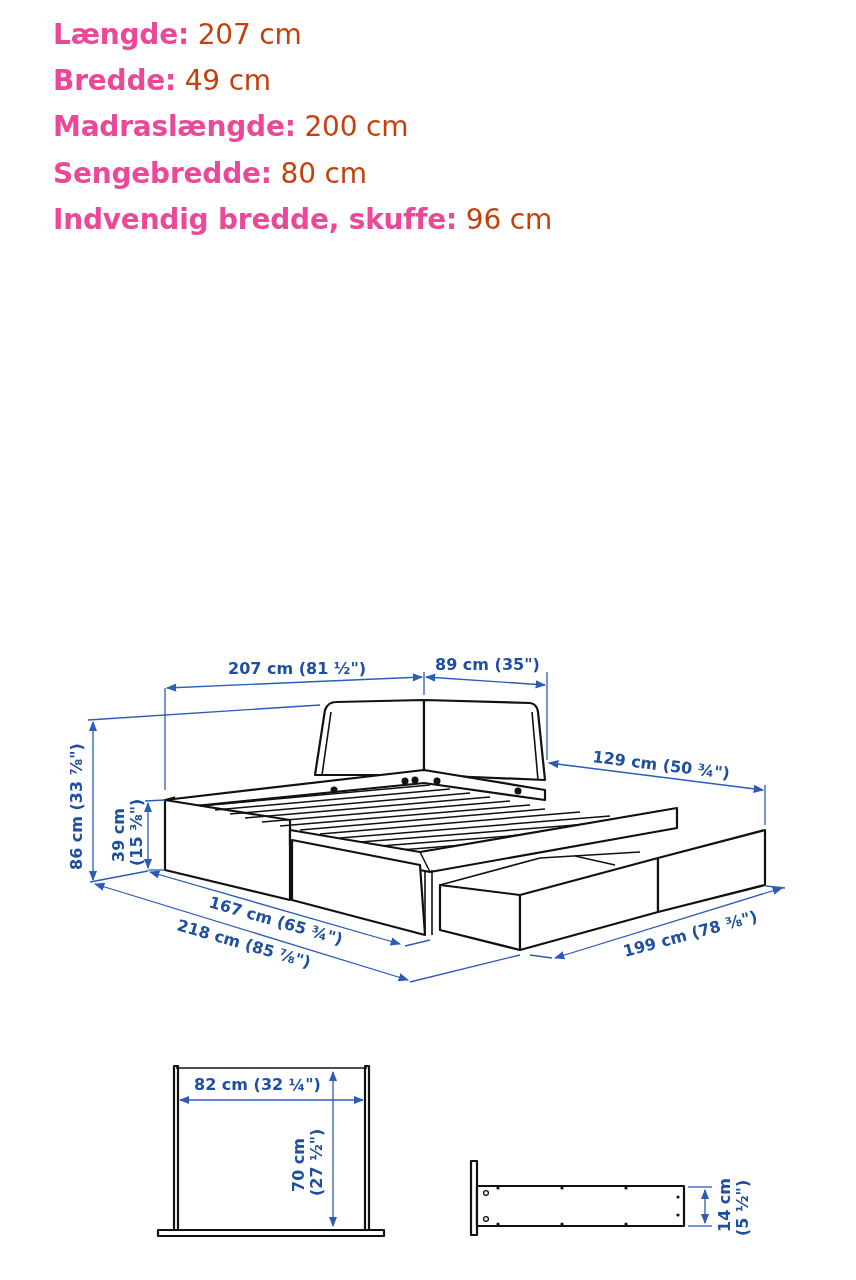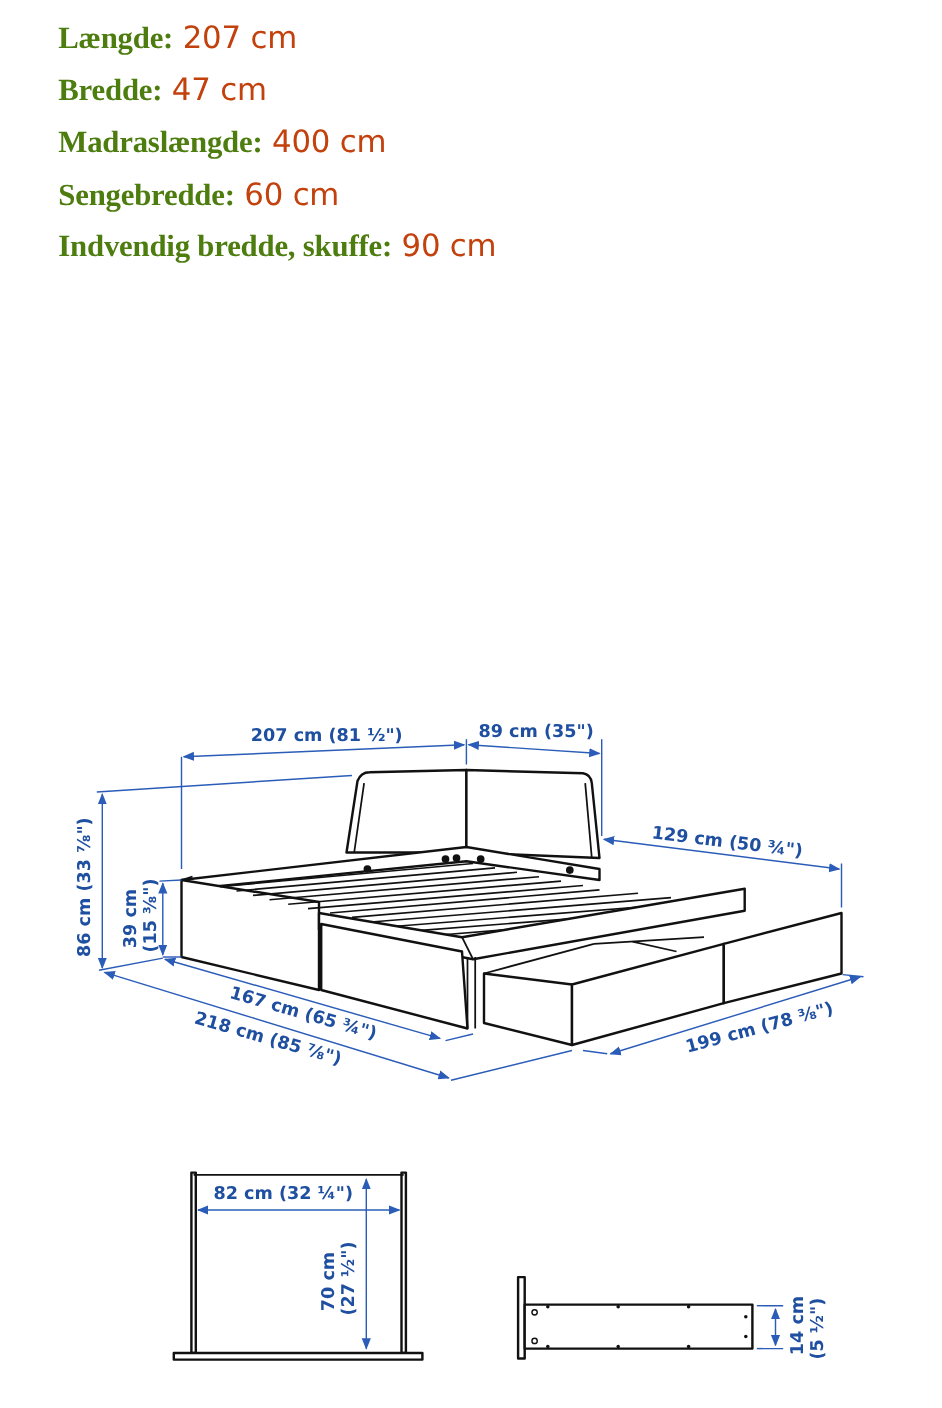--- a/index.html
+++ b/index.html
@@ -1,37 +1,37 @@
 <!DOCTYPE html>
 <html><head>
 <meta charset="utf-8">
 <style>
   html, body { margin: 0; padding: 0; background: #ffffff; }
   body { width: 856px; height: 1280px; position: relative; overflow: hidden;
          font-family: "DejaVu Sans", "Liberation Sans", sans-serif; color: #484848; }
   .specs { position: absolute; left: 53px; top: 12px; }
   .spec-row { font-size: 28px; line-height: 46.2px; white-space: nowrap; letter-spacing: -0.2px; }
-  .spec-label { font-weight: bold; color: #4d7c0f; font-family: Liberation Serif, serif; }
+  .spec-label { font-weight: bold; color: #ec4899; }
   .spec-value { font-weight: normal; color: #c2410c; }
   svg { position: absolute; left: 0; top: 0; }
   .dim-text { font-family: "DejaVu Sans", "Liberation Sans", sans-serif; font-weight: bold; fill: #1f4fa0; font-size: 16px; }
   .dim-line { stroke: #2a5cb8; stroke-width: 1.3; fill: none; }
   .draw { stroke: #111; stroke-width: 2.2; fill: #fff; stroke-linejoin: round; }
   .draw-thin { stroke: #111; stroke-width: 1.6; fill: none; }
   .slat { stroke: #111; stroke-width: 1.5; }
 </style>
 </head>
 <body>
 
 <div class="specs">
   <div class="spec-row"><span class="spec-label">Længde:</span><span class="spec-value"> 207 cm</span></div>
-  <div class="spec-row"><span class="spec-label">Bredde:</span><span class="spec-value"> 47 cm</span></div>
-  <div class="spec-row"><span class="spec-label">Madraslængde:</span><span class="spec-value"> 400 cm</span></div>
-  <div class="spec-row"><span class="spec-label">Sengebredde:</span><span class="spec-value"> 60 cm</span></div>
-  <div class="spec-row"><span class="spec-label">Indvendig bredde, skuffe:</span><span class="spec-value"> 90 cm</span></div>
+  <div class="spec-row"><span class="spec-label">Bredde:</span><span class="spec-value"> 49 cm</span></div>
+  <div class="spec-row"><span class="spec-label">Madraslængde:</span><span class="spec-value"> 200 cm</span></div>
+  <div class="spec-row"><span class="spec-label">Sengebredde:</span><span class="spec-value"> 80 cm</span></div>
+  <div class="spec-row"><span class="spec-label">Indvendig bredde, skuffe:</span><span class="spec-value"> 96 cm</span></div>
 </div>
 
 <svg width="856" height="1280" viewBox="0 0 856 1280">
   <defs>
     <marker id="arr" viewBox="0 0 10 10" refX="9" refY="5" markerWidth="8" markerHeight="8" orient="auto-start-reverse">
       <path d="M0,1 L10,5 L0,9 z" fill="#2a5cb8"></path>
     </marker>
   </defs>
 
   <g>

